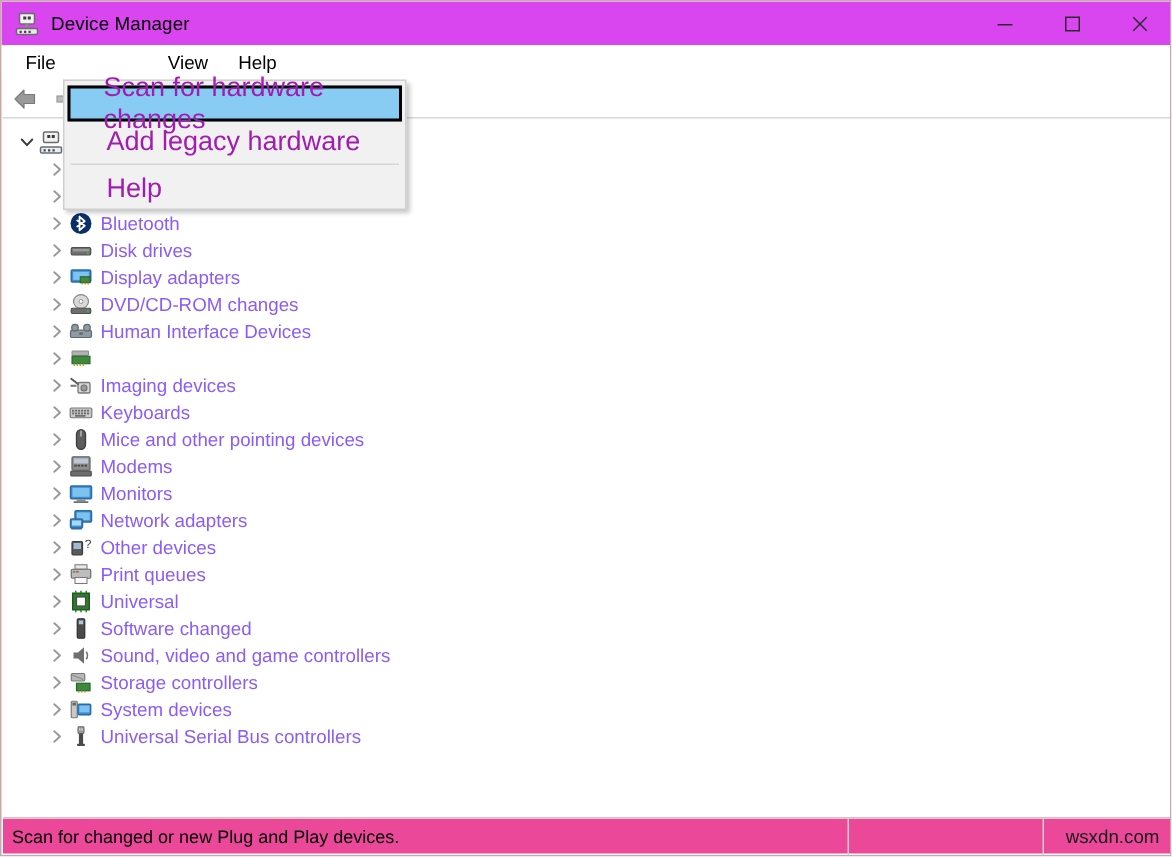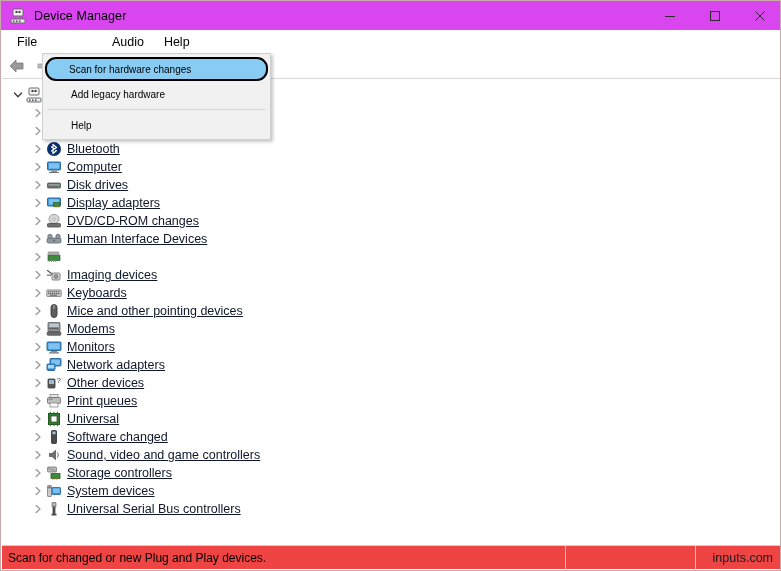--- a/index.html
+++ b/index.html
@@ -143,48 +143,46 @@
   }
   .twisty svg { display:block; }
   .node-icon {
     width: 16px; height: 16px;
     margin-right: 5px;
     flex: none;
     position: relative;
   }
   .node-label {
     font-size: 12.5px;
-    color: #0f172a;
+    color: #8b5cf6;
     line-height: 16px;
-    text-decoration: underline;
   }
 
   
   .dropdown {
     position: absolute;
     left: 41px;
     top: 52px;
     width: 229px;
     background: #f1f1f1;
     border: 1px solid #cfcfcf;
     box-shadow: 2px 2px 3px rgba(0,0,0,0.22);
     z-index: 50;
     padding: 2px 0 2px 0;
     box-sizing: border-box;
   }
   .dd-item {
     height: 24px;
     display: flex;
     align-items: center;
     padding-left: 26px;
-    font-size: 10px;
-    color: #000000;
+    font-size: 18px;
+    color: #a21caf;
     box-sizing: border-box;
     margin: 0 2px;
-    border-radius: 11px;
   }
   .dd-item.selected {
     background: #88ccf4;
     border: 2px solid #000000;
     height: 24px;
     margin: 1px 2px 1px 2px;
     padding-left: 22px;
   }
   .dd-sep {
     height: 1px;
@@ -192,21 +190,21 @@
     margin: 3px 4px 3px 4px;
   }
 
   
   .statusbar {
     position: absolute;
     left: 1px;
     bottom: 1px;
     width: 779px;
     height: 24px;
-    background: #ef4444;
+    background: #ec4899;
     border-top: 1px solid #d4d0c8;
     box-sizing: border-box;
     display: flex;
     align-items: center;
   }
   .sb-pane {
     height: 24px;
     display: flex;
     align-items: center;
     box-sizing: border-box;
@@ -268,21 +266,21 @@
             <line x1="1.5" y1="1.5" x2="10.5" y2="10.5" stroke="#2b2b2b" stroke-width="1"></line>
             <line x1="10.5" y1="1.5" x2="1.5" y2="10.5" stroke="#2b2b2b" stroke-width="1"></line>
           </svg>
       </div>
     </div>
   </div>
 
   <div class="menubar">
     <div class="menu-item">File</div>
     <div class="menu-item open">Action</div>
-    <div class="menu-item">Audio</div>
+    <div class="menu-item">View</div>
     <div class="menu-item">Help</div>
   </div>
 
   <div class="toolbar">
     <div class="tb-btn">
       <svg width="18" height="16" viewBox="0 0 18 16">
         <path d="M8 2 L2 8 L8 14 L8 11 L15 11 L15 5 L8 5 Z" fill="#9a9a9a" stroke="#7a7a7a" stroke-width="0.8" stroke-linejoin="round"></path>
       </svg>
     </div>
     <div class="tb-btn">
@@ -354,36 +352,20 @@
         </div>
         <div class="node-icon">
           <svg width="16" height="16" viewBox="0 0 16 16">
             <circle cx="8" cy="8" r="7" fill="#0b2f6b"></circle>
             <path d="M7 3.5 L10.5 6.5 L5.5 10 M5.5 6 L10.5 9.5 L7 12.5 L7 3.5" fill="none" stroke="#ffffff" stroke-width="1.2" stroke-linejoin="round" stroke-linecap="round"></path>
           </svg>
         </div>
         <div class="node-label">Bluetooth</div>
       </div>
 
-      <div class="node node-child">
-        <div class="twisty">
-          <svg width="10" height="10" viewBox="0 0 10 10">
-              <path d="M3.2 1.5 L7 5 L3.2 8.5" fill="none" stroke="#9a9a9a" stroke-width="1.3" stroke-linecap="round" stroke-linejoin="round"></path>
-            </svg>
-        </div>
-        <div class="node-icon">
-          <svg width="16" height="16" viewBox="0 0 16 16">
-            <rect x="1.5" y="3" width="13" height="8" rx="0.8" fill="#3d8fd1" stroke="#2b6ca3" stroke-width="1"></rect>
-            <rect x="2.8" y="4.2" width="10.4" height="5.4" fill="#7ec2ef"></rect>
-            <rect x="5" y="11.5" width="6" height="1.4" fill="#8a8a8a"></rect>
-            <rect x="3" y="12.9" width="10" height="1.2" rx="0.5" fill="#6f6f6f"></rect>
-          </svg>
-        </div>
-        <div class="node-label">Computer</div>
-      </div>
 
       <div class="node node-child">
         <div class="twisty">
           <svg width="10" height="10" viewBox="0 0 10 10">
               <path d="M3.2 1.5 L7 5 L3.2 8.5" fill="none" stroke="#9a9a9a" stroke-width="1.3" stroke-linecap="round" stroke-linejoin="round"></path>
             </svg>
         </div>
         <div class="node-icon">
           <svg width="16" height="16" viewBox="0 0 16 16">
             <rect x="1.5" y="6" width="13" height="5" rx="1" fill="#6e6e6e" stroke="#4e4e4e" stroke-width="0.8"></rect>
@@ -730,16 +712,16 @@
   <div class="dropdown">
     <div class="dd-item selected">Scan for hardware changes</div>
     <div class="dd-item">Add legacy hardware</div>
     <div class="dd-sep"></div>
     <div class="dd-item">Help</div>
   </div>
 
   <div class="statusbar">
     <div class="sb-pane sb-pane-main">Scan for changed or new Plug and Play devices.</div>
     <div class="sb-pane sb-pane-mid"></div>
-    <div class="sb-pane sb-pane-right">inputs.com</div>
+    <div class="sb-pane sb-pane-right">wsxdn.com</div>
   </div>
 
 </div>
 
 </body></html>

